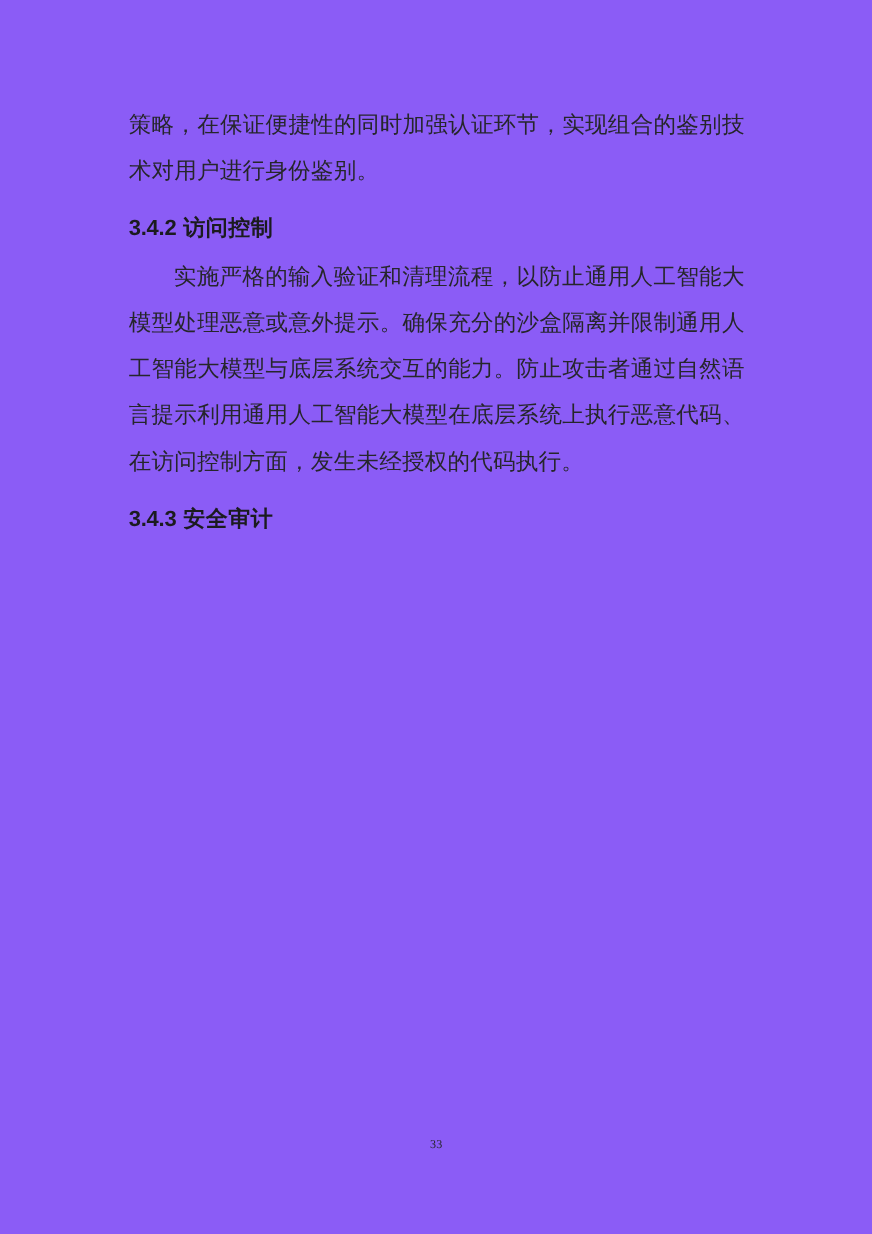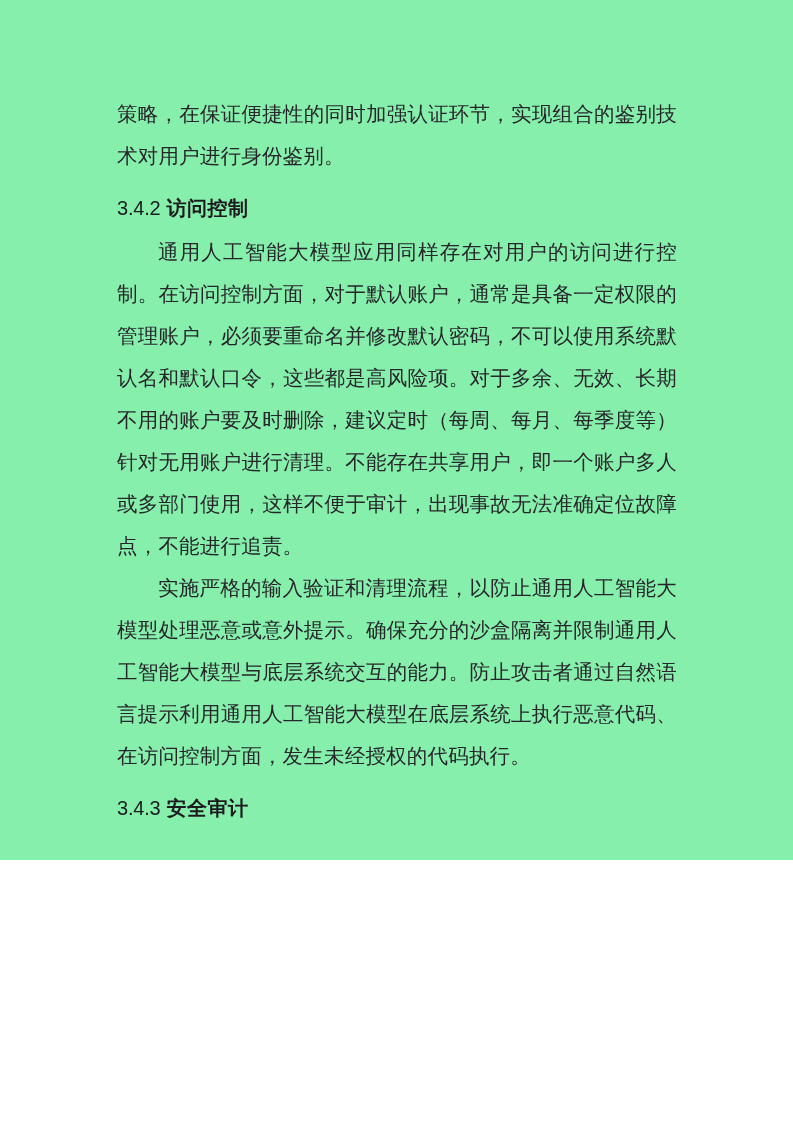--- a/index.html
+++ b/index.html
@@ -7,22 +7,22 @@
     margin: 0;
     padding: 0;
     background: #ffffff;
   }
   body {
     font-family: "Liberation Serif", "DejaVu Serif", serif;
   }
   .page {
     position: relative;
     width: 793px;
-    height: 860px;
-    background: #86efac;
+    height: 1122px;
+    background: #8b5cf6;
     overflow: hidden;
     box-sizing: border-box;
   }
   .content {
     position: absolute;
     left: 117px;
     top: 93px;
     width: 560px;
   }
   
@@ -44,21 +44,21 @@
   
   .heading {
     font-family: "Liberation Sans", "DejaVu Sans", sans-serif;
     font-size: 20px;
     line-height: 42px;
     color: #1b1b1f;
     margin: 0;
     white-space: nowrap;
   }
   .heading .num {
-    font-weight: 400;
+    font-weight: 700;
     letter-spacing: -0.2px;
   }
   .heading .title {
     font-weight: 700;
     margin-left: 6px;
     letter-spacing: 0.5px;
     font-family: Liberation Serif, serif;
   }
   .h-gap-before { margin-top: 10px; }
   .h-gap-after  { margin-bottom: 2px; }
@@ -81,21 +81,20 @@
 <div class="page">
 
   <div class="content">
 
     <p class="para">策略，在保证便捷性的同时加强认证环节，实现组合的鉴别技术对用户进行身份鉴别。</p>
 
     <h2 class="heading h-gap-before h-gap-after">
       <span class="num">3.4.2</span><span class="title">访问控制</span>
     </h2>
 
-    <p class="para indent">通用人工智能大模型应用同样存在对用户的访问进行控制。在访问控制方面，对于默认账户，通常是具备一定权限的管理账户，必须要重命名并修改默认密码，不可以使用系统默认名和默认口令，这些都是高风险项。对于多余、无效、长期不用的账户要及时删除，建议定时（每周、每月、每季度等）针对无用账户进行清理。不能存在共享用户，即一个账户多人或多部门使用，这样不便于审计，出现事故无法准确定位故障点，不能进行追责。</p>
 
     <p class="para indent">实施严格的输入验证和清理流程，以防止通用人工智能大模型处理恶意或意外提示。确保充分的沙盒隔离并限制通用人工智能大模型与底层系统交互的能力。防止攻击者通过自然语言提示利用通用人工智能大模型在底层系统上执行恶意代码、在访问控制方面，发生未经授权的代码执行。</p>
 
     <h2 class="heading h-gap-before h-gap-after">
       <span class="num">3.4.3</span><span class="title">安全审计</span>
     </h2>
 
 
 
   </div>

